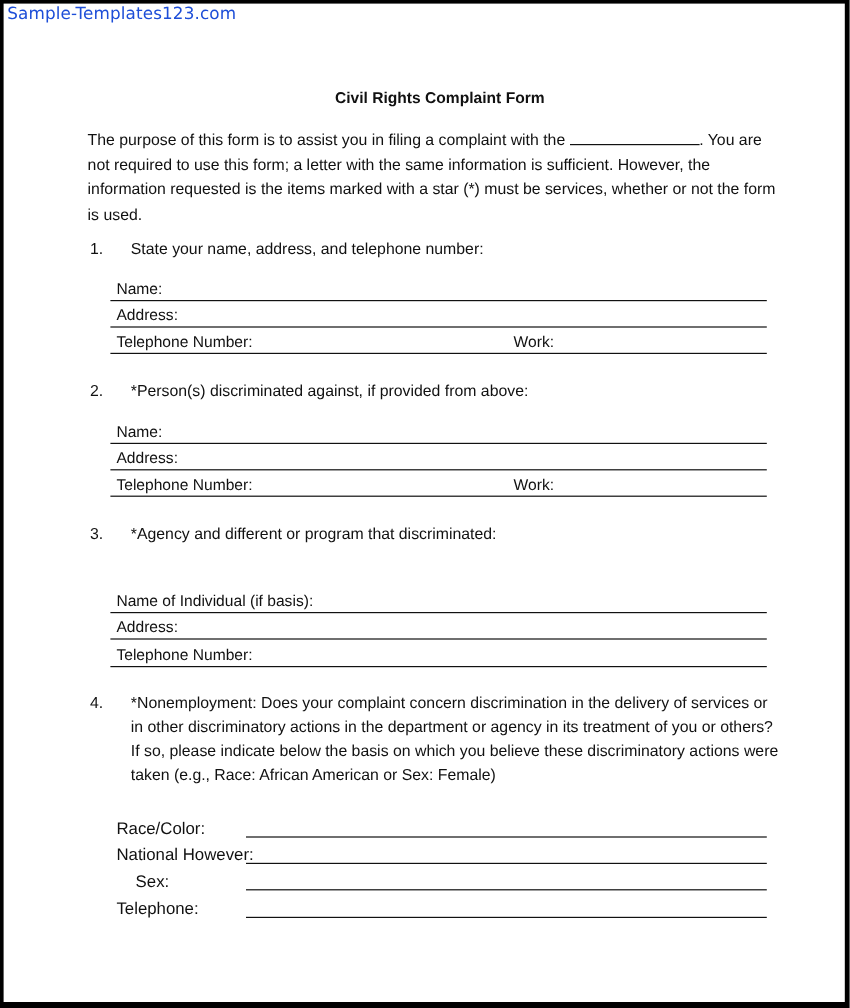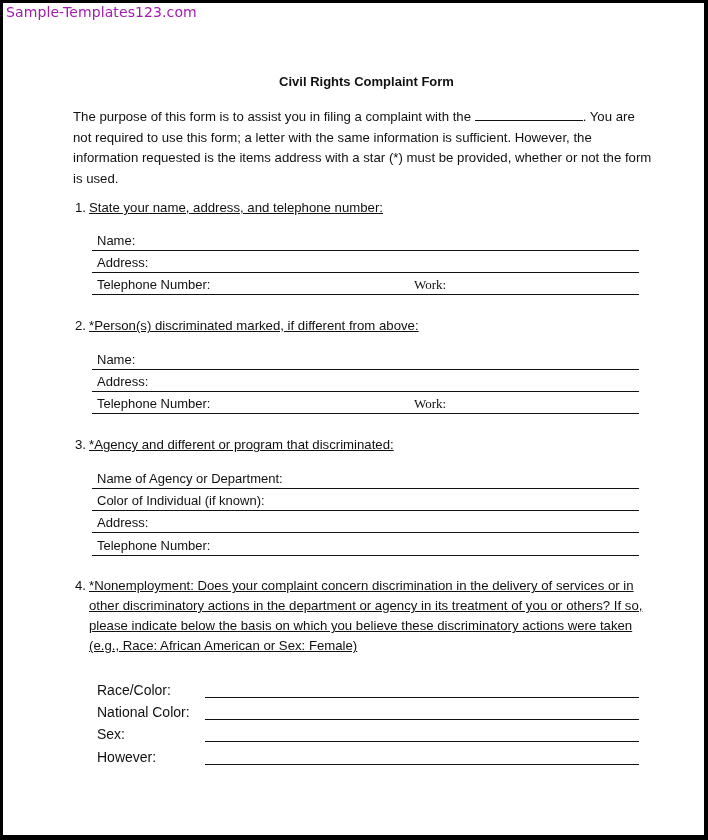--- a/index.html
+++ b/index.html
@@ -7,113 +7,110 @@
     width: 708px; height: 840px; background: #000;
     position: relative; overflow: hidden;
     font-family: "Liberation Sans", sans-serif; color: #111;
   }
   .page {
     position: absolute; left: 3px; top: 3px; width: 701px; height: 832px;
     background: #fff;
   }
   .watermark {
     position: absolute; left: 3px; top: 1px;
-    font-family: "DejaVu Sans", sans-serif; font-size: 14px; color: #a21caf;
+    font-family: "DejaVu Sans", sans-serif; font-size: 14px; color: #1d4ed8;
     letter-spacing: 0.1px;
   }
   .title {
     position: absolute; left: 13px; width: 701px; top: 71px; text-align: center;
     font-weight: bold; font-size: 13px;
   }
   .intro {
     position: absolute; left: 70px; top: 104px; width: 580px;
     font-size: 13.2px; line-height: 20.7px;
   }
   .blank { display: inline-block; width: 108px; border-bottom: 1px solid #111; height: 12px; vertical-align: baseline; }
   .q { position: absolute; left: 70px; font-size: 13.2px; line-height: 20px; width: 580px; }
   .q .num { position: absolute; left: 2px; }
-  .q .text { margin-left: 16px; display: block; text-decoration: underline; }
+  .q .text { margin-left: 36px; display: block; }
   .field {
     position: absolute; left: 89px; width: 547px; height: 20px;
     border-bottom: 1.6px solid #111; font-size: 13px; line-height: 18px; text-align: right;
   }
   .field .lbl { position: absolute; left: 5px; top: 2px; }
-  .field .work { position: absolute; left: 322px; top: 2px; font-family: Liberation Serif, serif; }
+  .field .work { position: absolute; left: 336px; top: 2px; }
   .basis-lbl { position: absolute; left: 94px; font-size: 14px; }
   .basis-line { position: absolute; left: 202px; width: 434px; border-bottom: 1.6px solid #111; height: 0; }
 </style>
 </head>
 <body>
 
 <div class="page">
   <div class="watermark">Sample-Templates123.com</div>
 
   <div class="title">Civil Rights Complaint Form</div>
 
   <div class="intro">
     <span>The purpose of this form is to assist you in filing a complaint with the</span>
-    <span class="blank"></span><span>.  You are not required to use this form; a letter with the same information is sufficient.  However, the information requested is the items address with a star (*) must be provided, whether or not the form is used.</span>
+    <span class="blank"></span><span>.  You are not required to use this form; a letter with the same information is sufficient.  However, the information requested is the items marked with a star (*) must be services, whether or not the form is used.</span>
   </div>
 
   <div class="q" style="top:195px;">
     <span class="num">1.</span>
     <span class="text">State your name, address, and telephone number:</span>
   </div>
   <div class="field" style="top:227px;">
     <span class="lbl">Name:</span>
   </div>
   <div class="field" style="top:249px;">
     <span class="lbl">Address:</span>
   </div>
   <div class="field" style="top:271px;">
     <span class="lbl">Telephone Number:</span>
     <span class="work">Work:</span>
   </div>
 
   <div class="q" style="top:313px;">
     <span class="num">2.</span>
-    <span class="text">*Person(s) discriminated marked, if different from above:</span>
+    <span class="text">*Person(s) discriminated against, if provided from above:</span>
   </div>
   <div class="field" style="top:346px;">
     <span class="lbl">Name:</span>
   </div>
   <div class="field" style="top:368px;">
     <span class="lbl">Address:</span>
   </div>
   <div class="field" style="top:390px;">
     <span class="lbl">Telephone Number:</span>
     <span class="work">Work:</span>
   </div>
 
   <div class="q" style="top:432px;">
     <span class="num">3.</span>
     <span class="text">*Agency and different or program that discriminated:</span>
   </div>
-  <div class="field" style="top:465px;">
-    <span class="lbl">Name of Agency or Department:</span>
-  </div>
   <div class="field" style="top:487px;">
-    <span class="lbl">Color of Individual (if known):</span>
+    <span class="lbl">Name of Individual (if basis):</span>
   </div>
   <div class="field" style="top:509px;">
     <span class="lbl">Address:</span>
   </div>
   <div class="field" style="top:532px;">
     <span class="lbl">Telephone Number:</span>
   </div>
 
   <div class="q" style="top:573px; line-height:20px;">
     <span class="num">4.</span>
     <span class="text">*Nonemployment: Does your complaint concern discrimination in the delivery of services or in other discriminatory actions in the department or agency in its treatment of you or others?  If so, please indicate below the basis on which you believe these discriminatory actions were taken (e.g., Race: African American or Sex: Female)</span>
   </div>
 
   <span class="basis-lbl" style="top:679px;">Race/Color:</span>
   <div class="basis-line" style="top:694px;"></div>
 
-  <span class="basis-lbl" style="top:701px;">National Color:</span>
+  <span class="basis-lbl" style="top:701px;">National However:</span>
   <div class="basis-line" style="top:716px;"></div>
 
-  <span class="basis-lbl" style="top:723px;">Sex:</span>
+  <span class="basis-lbl" style="top:723px;margin-left:16px;">Sex:</span>
   <div class="basis-line" style="top:738px;"></div>
 
-  <span class="basis-lbl" style="top:746px;">However:</span>
+  <span class="basis-lbl" style="top:746px;">Telephone:</span>
   <div class="basis-line" style="top:761px;"></div>
 </div>
 
 </body></html>

